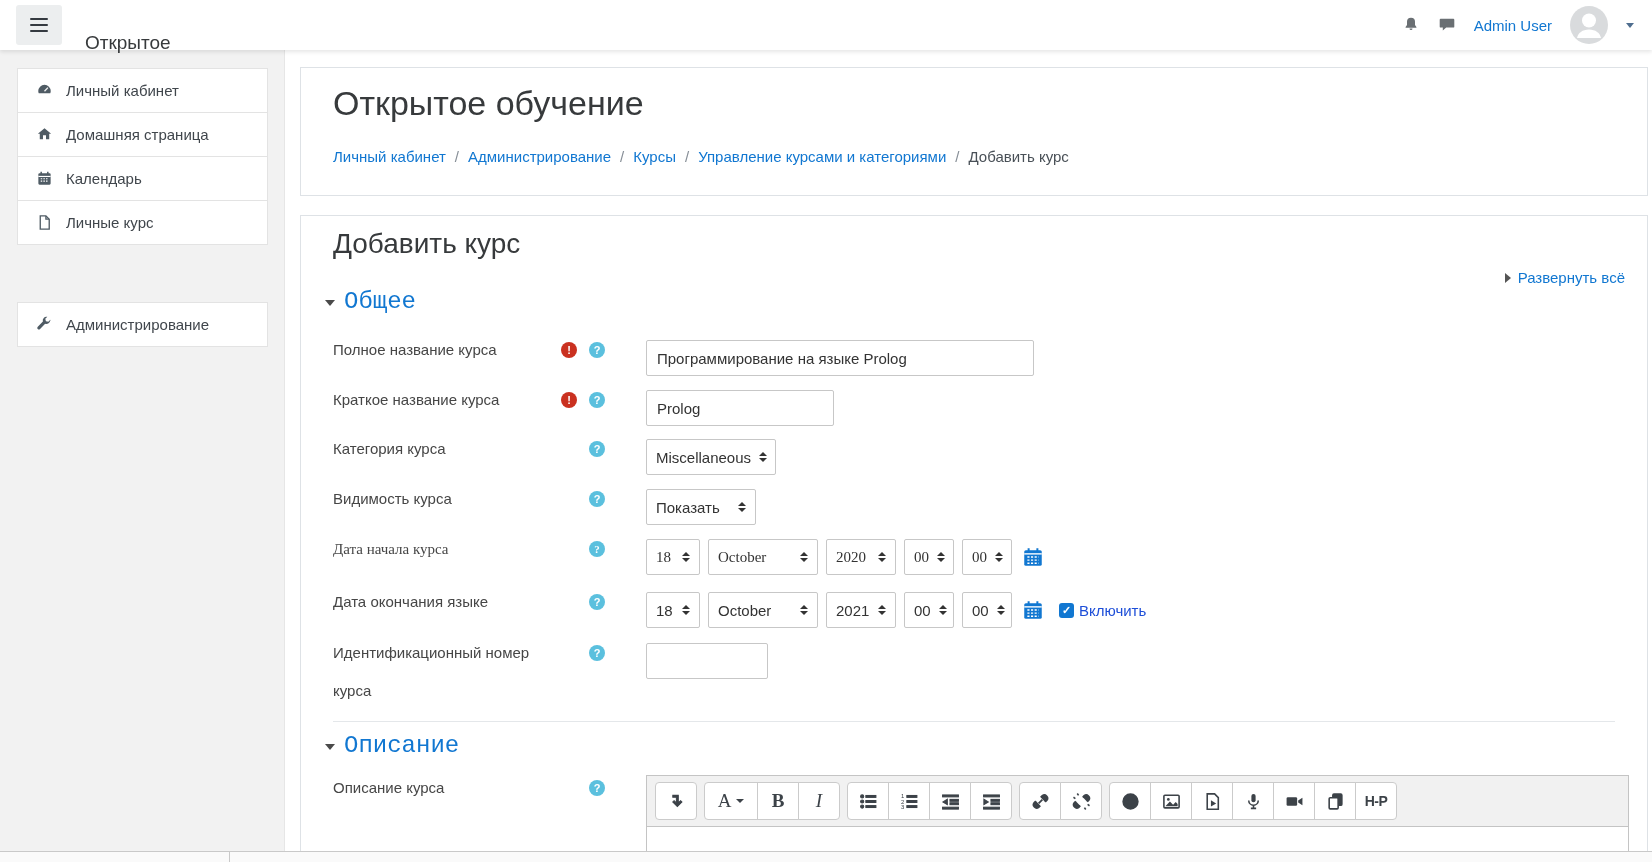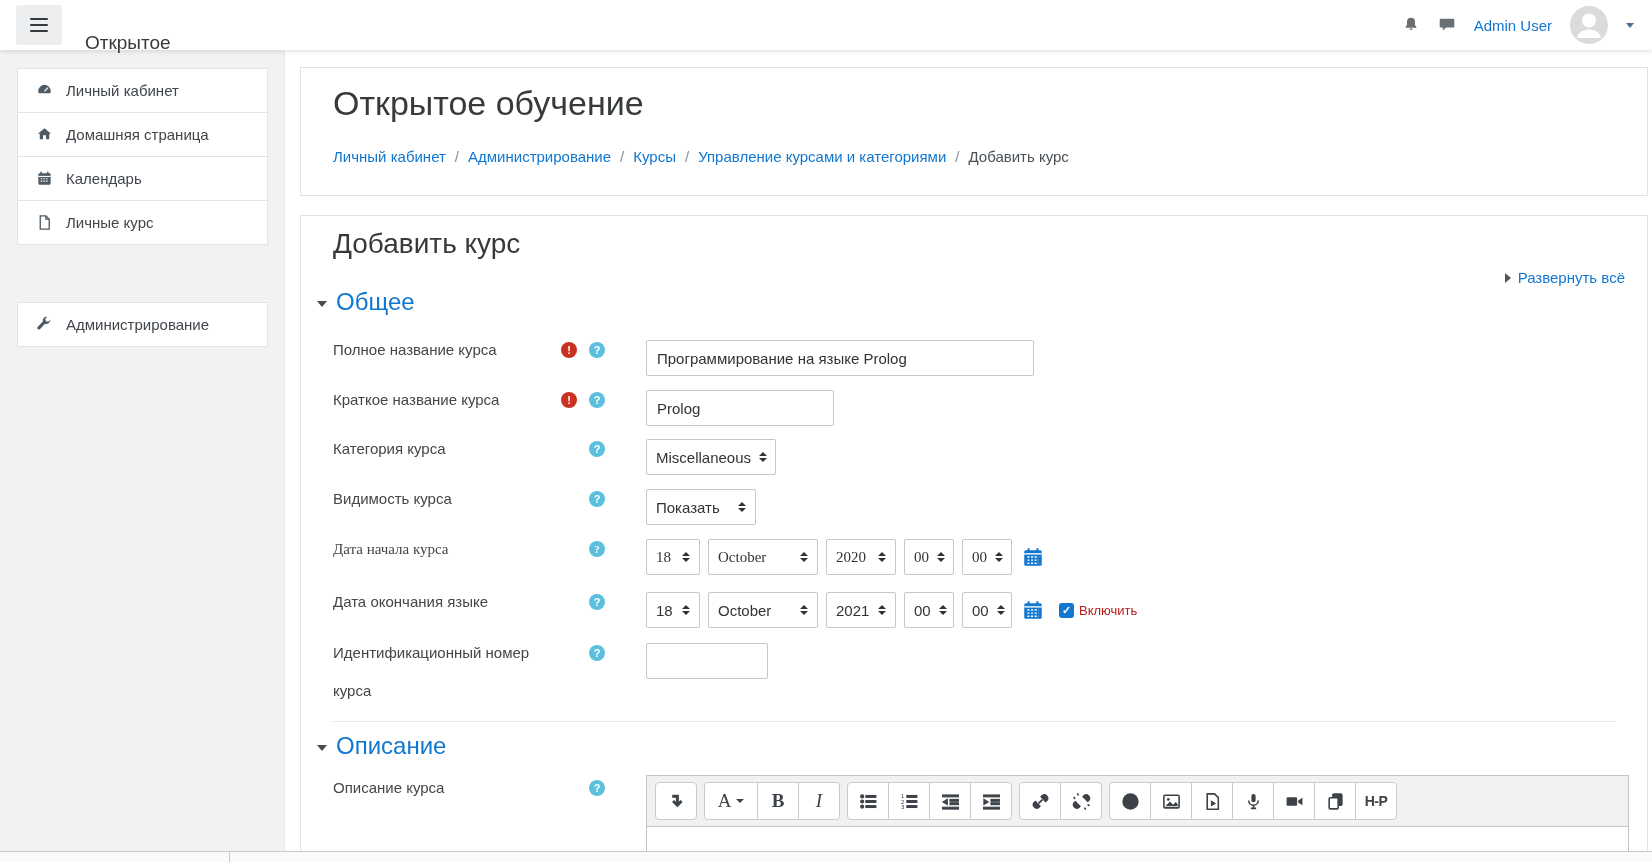--- a/index.html
+++ b/index.html
@@ -41,21 +41,21 @@
   .breadcrumb .bc-link { color:#1177d1; cursor:pointer; }
   .breadcrumb .bc-sep { color:#868e96; }
   .breadcrumb .bc-current { color:#495057; }
 
   .form-card { left:300px; top:215px; width:1348px; height:637px; border-bottom:none; overflow:hidden; }
   .form-title { position:absolute; left:32px; top:12px; font-size:28px; font-weight:400; color:#373a3c; }
   .expand-all { position:absolute; right:22px; top:53px; font-size:15px; color:#1177d1; cursor:pointer;
                 display:flex; align-items:center; gap:7px;margin-left:44px; }
   .tri-right { width:0; height:0; border-top:5px solid transparent; border-bottom:5px solid transparent;
                border-left:6px solid #555; }
-  .section-head { position:absolute; left:16px; display:flex; align-items:center; gap:9px; cursor:pointer; }
+  .section-head { position:absolute; left:24px; display:flex; align-items:center; gap:9px; cursor:pointer;font-family:Liberation Mono, monospace; }
   .section-head .tri-down { width:0; height:0; border-left:5.5px solid transparent; border-right:5.5px solid transparent;
                border-top:6px solid #4a4a4a; margin-top:3px; }
   .section-head .sec-label { font-size:24px; color:#1177d1; }
 
   
   .frow { position:absolute; left:0; width:100%; height:38px; }
   .flabel { position:absolute; left:32px; top:0; width:225px; line-height:38px; font-size:15px; color:#464646; }
   .req-icon { position:absolute; left:260px; top:11px; width:16px; height:16px; border-radius:50%; background:#ca3120;
               color:#fff; font-size:11px; font-weight:bold; text-align:center; line-height:16px; }
   .help-icon { position:absolute; left:288px; top:11px; width:16px; height:16px; border-radius:50%; background:#5bc0de;
@@ -66,21 +66,21 @@
   .selbox { height:36px; border:1px solid #c7c7c7; border-radius:2px; background:#fff; display:flex;
             align-items:center; justify-content:space-between; padding:0 9px; font-size:15px; color:#333; cursor:pointer; }
   .updn { display:flex; flex-direction:column; gap:2px; margin-left:8px; }
   .updn i { display:block; width:0; height:0; border-left:4px solid transparent; border-right:4px solid transparent; }
   .updn .u { border-bottom:4.5px solid #333; }
   .updn .d { border-top:4.5px solid #333; }
   .cal-btn { width:20px; height:20px; cursor:pointer; margin-left:3px; }
   .chkwrap { display:flex; align-items:center; gap:5px; margin-left:8px; cursor:pointer; }
   .chk { width:15px; height:15px; background:#1177d1; border-radius:3px; color:#fff; font-size:11px;
          font-weight:bold; text-align:center; line-height:15px; }
-  .chk-label { font-size:13px; color:#b91c1c; }
+  .chk-label { font-size:15px; color:#1d4ed8; }
   .hr { position:absolute; left:32px; right:32px; height:1px; background:#e4e7ea; }
 
   
   .editor { position:absolute; left:345px; top:559px; width:983px; }
   .etoolbar { height:52px; background:#f1f1f1; border:1px solid #c4c4c4; display:flex; align-items:center;
               padding:0 8px; gap:7px; }
   .egroup { display:flex; }
   .ebtn { min-width:42px; height:38px; background:#fff; border:1px solid #cbcbcb; margin-left:-1px;
           display:flex; align-items:center; justify-content:center; cursor:pointer; color:#3c4248; }
   .egroup .ebtn:first-child { margin-left:0; border-radius:4px 0 0 4px; }

